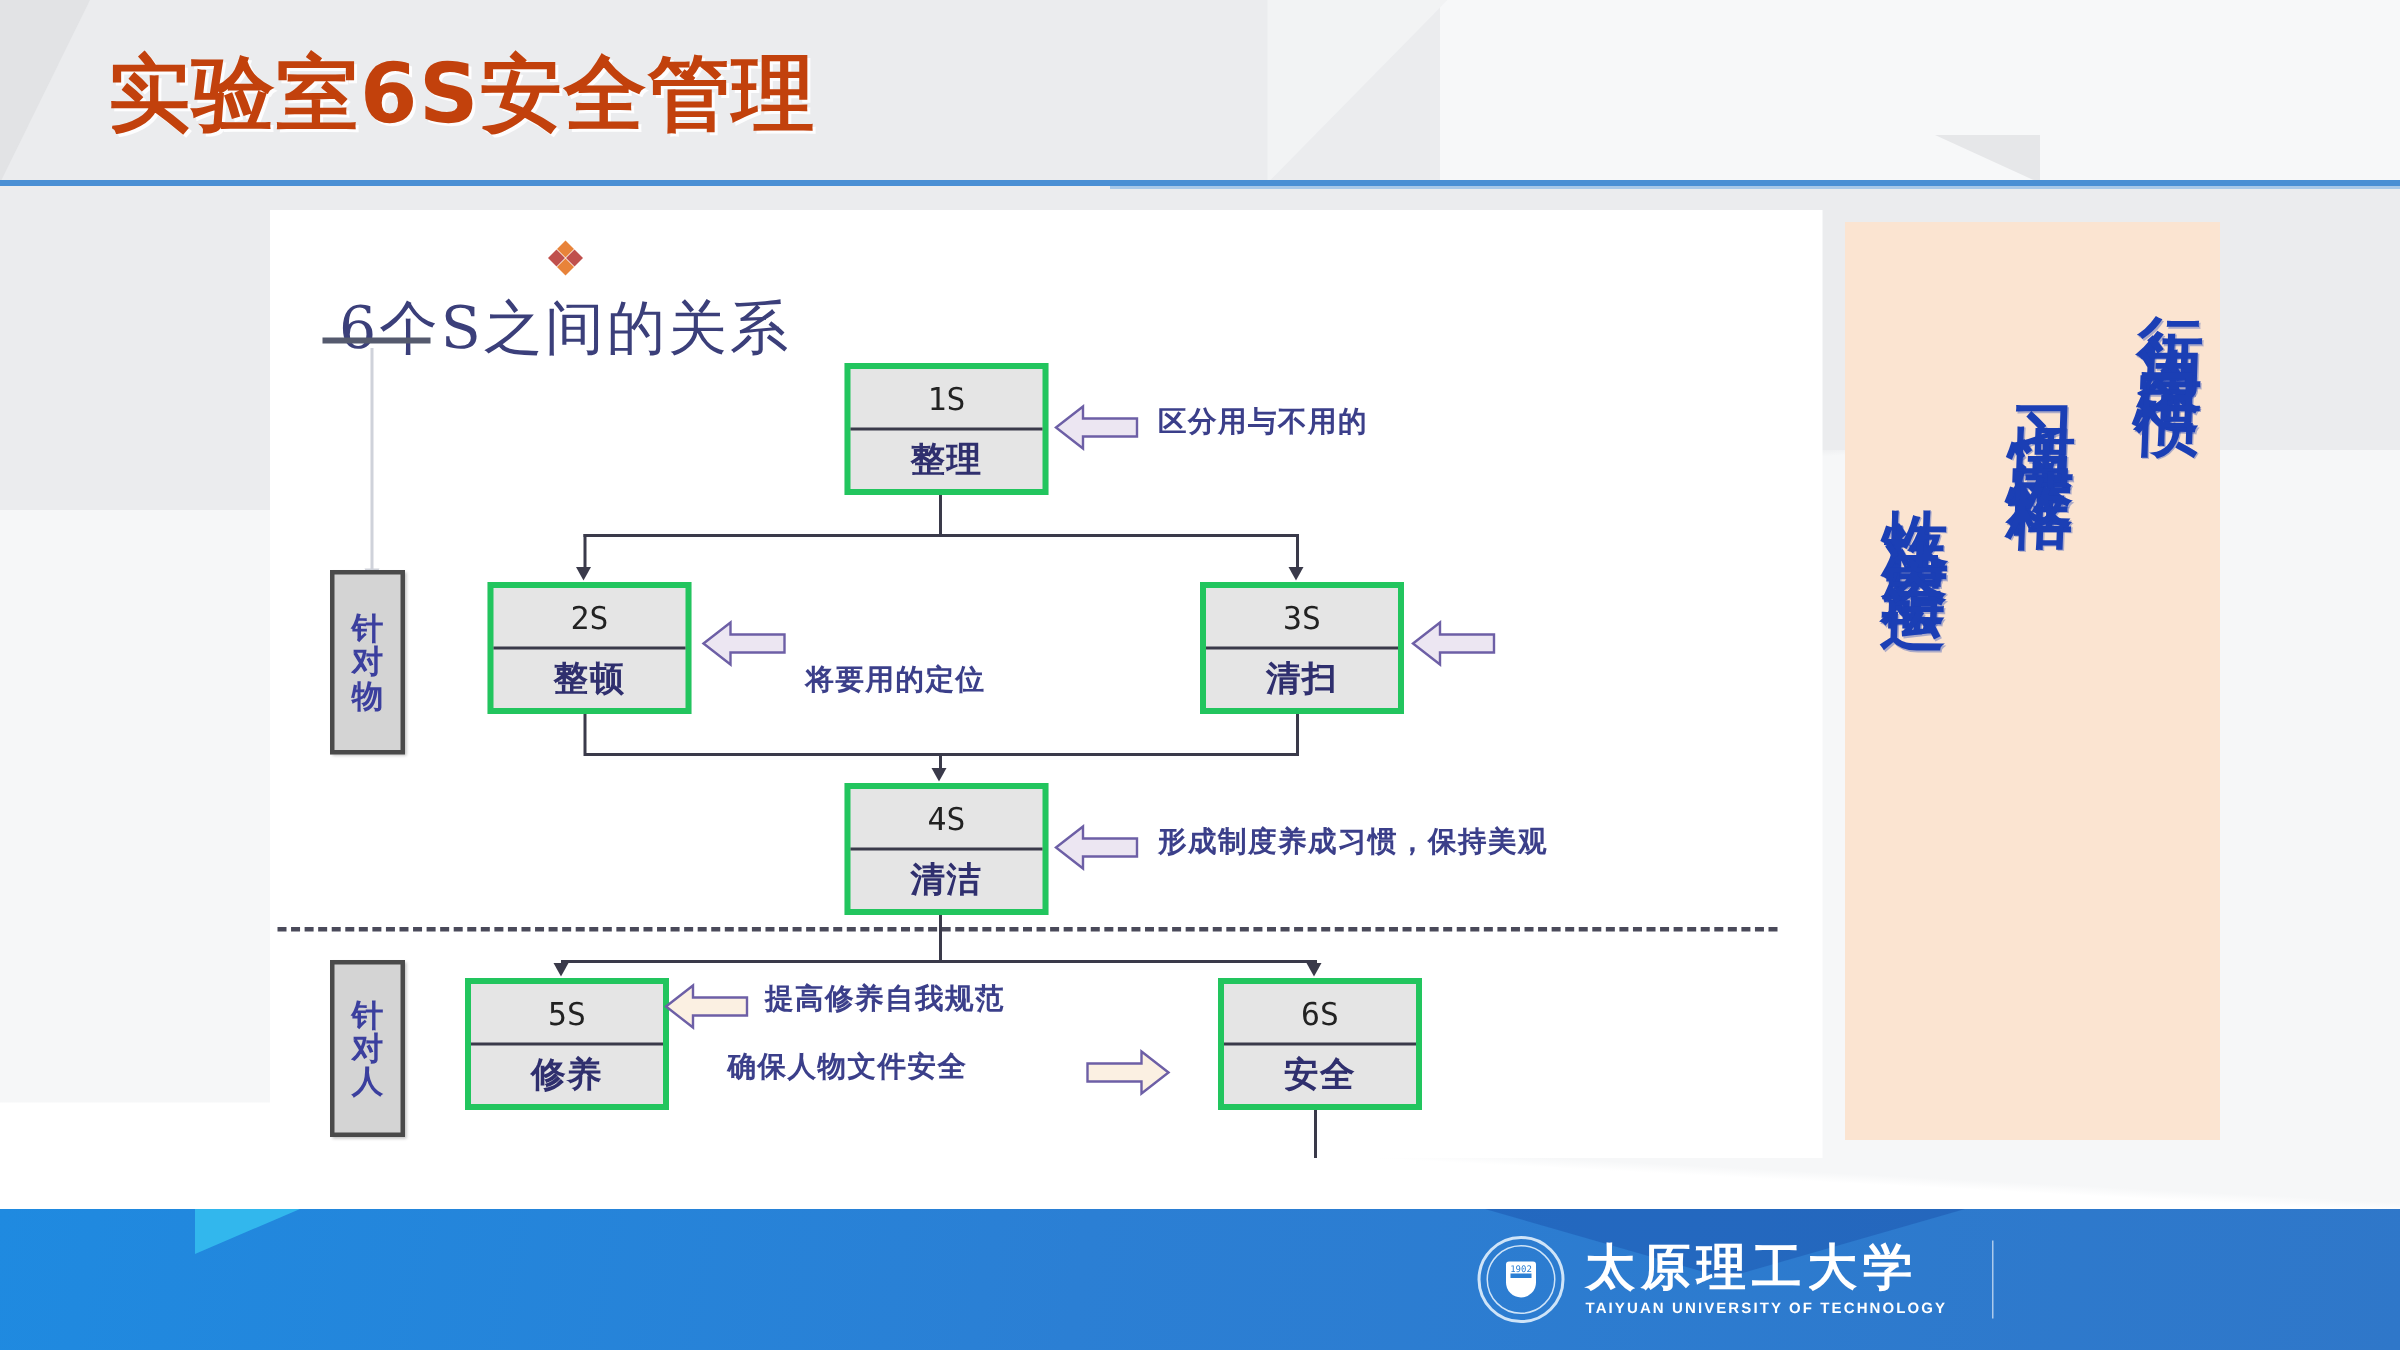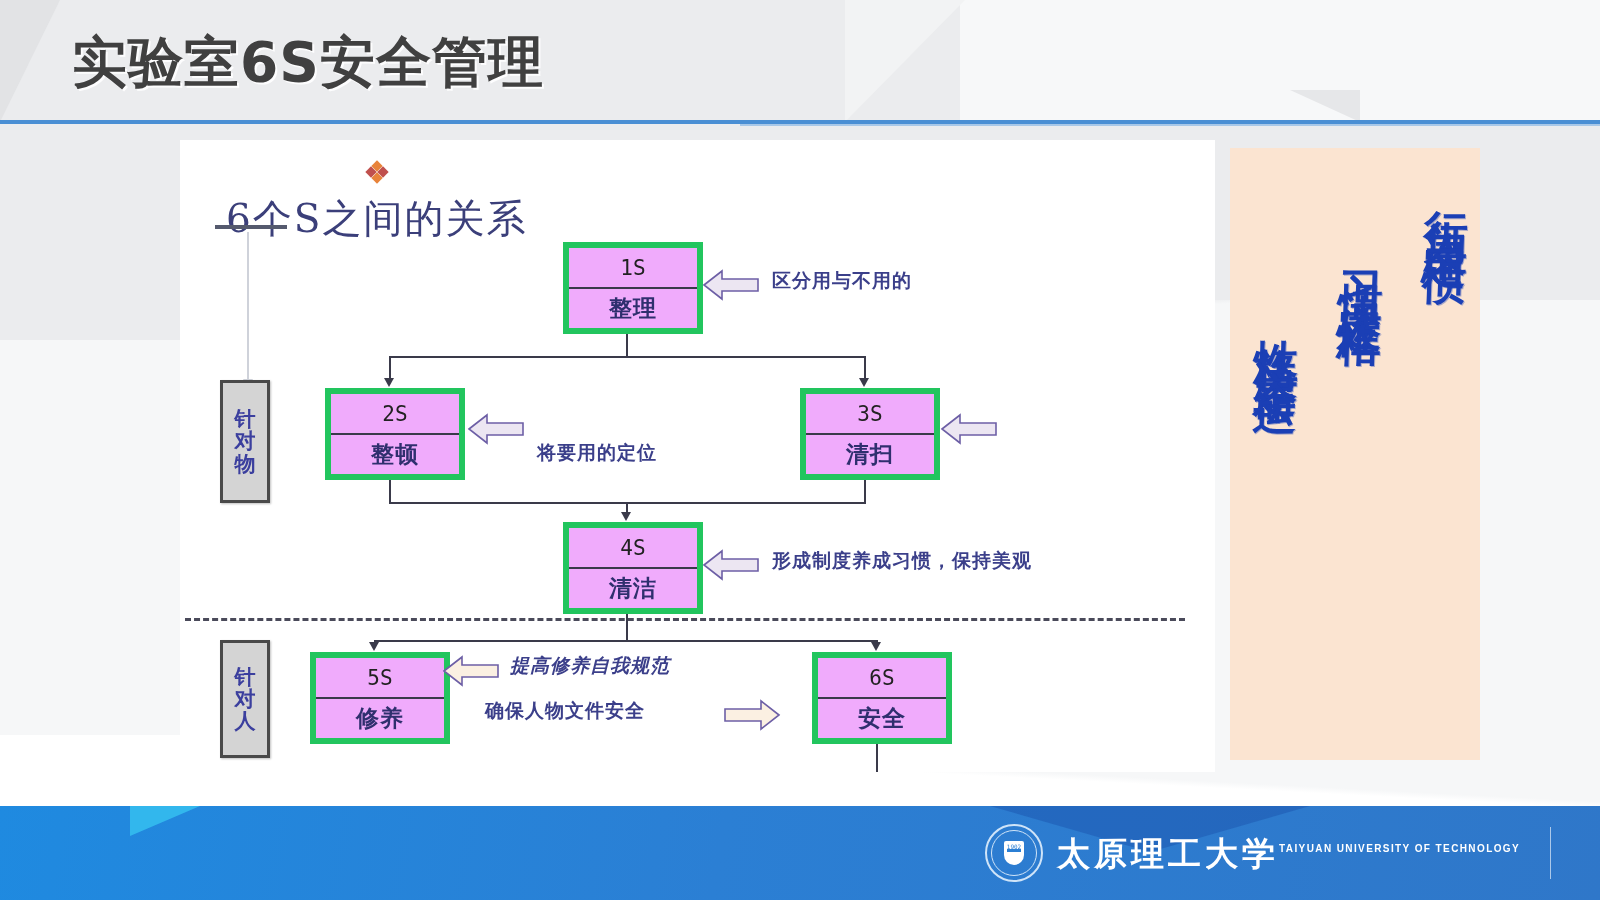--- a/index.html
+++ b/index.html
@@ -30,21 +30,21 @@
     background:linear-gradient(183deg,#f6f7f8 0%,#f6f7f8 42%,#ffffff 46%,#ffffff 100%);}
   .poly-j{top:90px;left:1290px;width:0;height:0;
     border-top:32px solid #e6e7e9;border-left:70px solid transparent;}
 
   .blue-rule{position:absolute;top:120px;left:0;width:1600px;height:4px;background:#4a8fd4;}
   .blue-rule2{position:absolute;top:124px;left:740px;width:860px;height:2px;background:#a8c8e8;}
 
   
   .title{
     position:absolute;left:72px;top:26px;
-    font-size:55px;font-weight:bold;color:#404040;
+    font-size:55px;font-weight:bold;color:#c2410c;
     letter-spacing:1px;
     font-family:"DejaVu Sans","Liberation Sans",sans-serif;
     text-shadow:2px 2px 0 rgba(255,255,255,.9);
     white-space:nowrap;
   }
 
   
   .card{position:absolute;left:180px;top:140px;width:1035px;height:632px;background:#ffffff;}
 
   .sec-title{position:absolute;left:46px;top:22px;display:flex;align-items:center;gap:10px;flex-direction:column;}
@@ -71,21 +71,21 @@
     position:absolute;width:44px;background:#d4d4d4;border:3px solid #4a4a4a;
     display:flex;flex-direction:column;align-items:center;justify-content:center;
     color:#3b3f9e;font-size:21px;line-height:1.05;padding:6px 0;
     font-family:"DejaVu Sans","Liberation Sans",sans-serif;font-weight:bold;
     box-shadow:1px 1px 2px rgba(0,0,0,.25);
   }
   .chip-wu{left:40px;top:240px;height:105px;}
   .chip-ren{left:40px;top:500px;height:100px;}
 
   
-  .node{position:absolute;border:6px solid #22c55e;background:#f0abfc;width:128px;}
+  .node{position:absolute;border:4px solid #22c55e;background:#e5e5e5;width:128px;}
   .node .r1,.node .r2{
     height:39px;display:flex;align-items:center;justify-content:center;
     font-size:23px;color:#2f2f6e;
     font-family:"DejaVu Sans","Liberation Sans",sans-serif;
   }
   .node .r1{border-bottom:2px solid #3a3a4a;font-family:"DejaVu Sans Mono","Liberation Mono",monospace;font-size:21px;color:#222;}
   .node .r2{font-weight:bold;letter-spacing:1px;}
 
   .n1{left:383px;top:102px;}
   .n2{left:145px;top:248px;}
@@ -145,21 +145,21 @@
   .emblem .shield{width:20px;height:24px;background:#fff;border-radius:2px 2px 10px 10px;position:relative;}
   .emblem .shield:after{content:"";position:absolute;left:3px;top:8px;width:14px;height:3px;background:#2b7fd4;}
   .emblem .yr{position:absolute;font-size:6px;color:#2b7fd4;top:17px;font-family:"DejaVu Sans Mono","Liberation Mono",monospace;}
   .cn-name{font-size:33px;font-weight:bold;letter-spacing:4px;
     font-family:"DejaVu Serif","Liberation Serif",serif;line-height:1;}
   .en-name{font-size:10px;letter-spacing:1.4px;margin-top:6px;font-weight:bold;}
   .divider{width:1px;height:52px;background:rgba(255,255,255,.6);margin:0 16px;}
   .cn-dept{font-size:29px;font-weight:bold;letter-spacing:5px;
     font-family:"DejaVu Serif","Liberation Serif",serif;line-height:1;}
   .en-dept{font-size:9px;letter-spacing:.8px;margin-top:7px;font-weight:bold;}
-  .stack{display:flex;flex-direction:row;}
+  .stack{display:flex;flex-direction:column;}
 </style>
 </head>
 <body>
 
 <div class="slide">
 
   <div class="bg-poly poly-a"></div>
   <div class="bg-poly poly-c"></div>
   <div class="bg-poly poly-b"></div>
   <div class="bg-poly poly-d"></div>
@@ -266,21 +266,21 @@
 
     <div class="node n5">
       <div class="r1">5S</div>
       <div class="r2">修养</div>
     </div>
     <div class="blockarrow" style="left:262px;top:514px;">
       <svg width="58" height="34" viewBox="0 0 58 34">
           <path d="M2 17 L20 3 L20 11 L56 11 L56 23 L20 23 L20 31 Z" fill="#fbf0e2" stroke="#6d5fa6" stroke-width="1.6"></path>
         </svg>
     </div>
-    <div class="anno" style="left:330px;top:513px;font-style:italic;">提高修养自我规范</div>
+    <div class="anno" style="left:330px;top:513px;">提高修养自我规范</div>
 
     <div class="node n6">
       <div class="r1">6S</div>
       <div class="r2">安全</div>
     </div>
     <div class="anno" style="left:305px;top:558px;">确保人物文件安全</div>
     <div class="blockarrow" style="left:543px;top:558px;">
       <svg width="58" height="34" viewBox="0 0 58 34">
           <path d="M56 17 L38 3 L38 11 L2 11 L2 23 L38 23 L38 31 Z" fill="#fbf0e2" stroke="#6d5fa6" stroke-width="1.6"></path>
         </svg>

